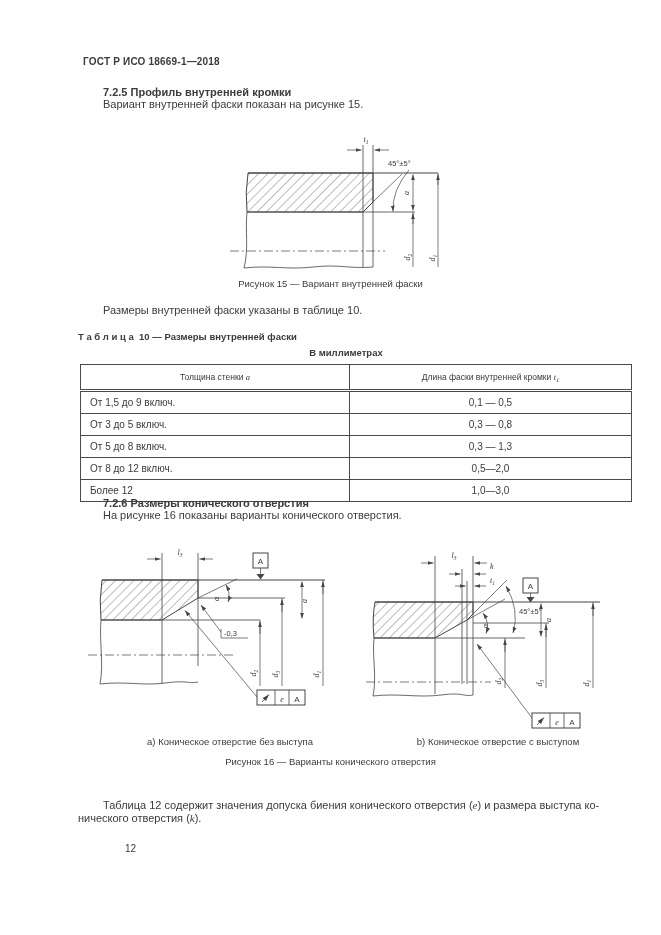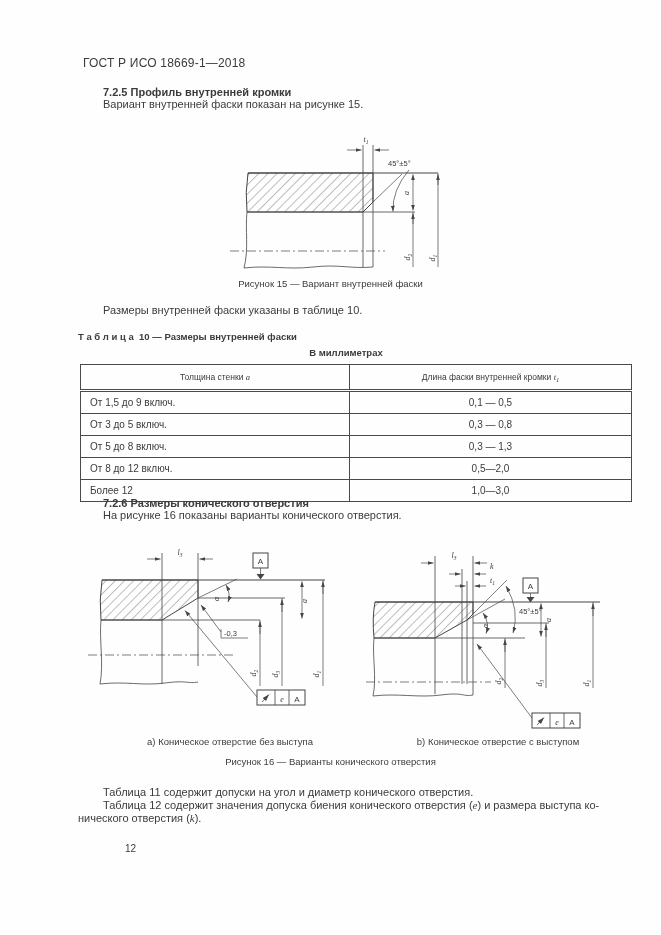--- a/index.html
+++ b/index.html
@@ -1,19 +1,19 @@
 <!DOCTYPE html>
 <html><head>
 <meta charset="utf-8">
 <style>
   html,body{margin:0;padding:0;background:#ffffff;}
   .page{position:relative;width:661px;height:935px;background:#fefefe;
         font-family:"Liberation Sans",sans-serif;color:#3b3b3b;overflow:hidden;}
   .abs{position:absolute;}
-  .h-doc{font-weight:normal;font-size:12px;letter-spacing:.2px;padding-left:8px;}
+  .h-doc{font-weight:bold;font-size:10px;letter-spacing:.2px;padding-left:8px;}
   .h-sec{font-weight:bold;font-size:11px;}
   .body-text{font-size:11px;line-height:13.5px;}
   .small{font-size:9.5px;font-weight:bold;}
   .pre{white-space:pre;}
   .caption{font-size:9.5px;text-align:center;width:661px;left:0;}
   .subcap{font-size:9.5px;text-align:center;}
   .var{font-family:"Liberation Serif",serif;font-style:italic;}
   sub.vs{font-size:6.5px;vertical-align:-2px;font-family:"Liberation Serif",serif;font-style:italic;}
   table.t10{border-collapse:collapse;width:552px;font-size:10px;color:#3b3b3b;
             border:1px solid #4a4a4a;}
@@ -249,18 +249,17 @@
     <text class="dim" transform="translate(138,137) rotate(-90)" text-anchor="middle"><tspan>d</tspan><tspan dy="2" font-size="5.5">2</tspan></text>
     <text class="dim" transform="translate(179,139) rotate(-90)" text-anchor="middle"><tspan>d</tspan><tspan dy="2" font-size="5.5">3</tspan></text>
     <text class="dim" transform="translate(226,139) rotate(-90)" text-anchor="middle"><tspan>d</tspan><tspan dy="2" font-size="5.5">1</tspan></text>
   </svg>
 
   <div class="abs subcap" style="left:110px;top:736px;width:240px">а) Коническое отверстие без выступа</div>
   <div class="abs subcap" style="left:383px;top:736px;width:230px">b) Коническое отверстие с выступом</div>
 
   <div class="abs caption" style="top:756px">Рисунок 16 — Варианты конического отверстия</div>
 
-  <div class="abs body-text" style="left:103px;top:786px">Таблица 11 содержит допуски на угол и диаметр конического отверстия.</div>
   <div class="abs body-text" style="left:103px;top:799px"><span>Таблица 12 содержит значения допуска биения конического отверстия (</span><span class="var">e</span><span>) и размера выступа ко-</span></div>
   <div class="abs body-text" style="left:78px;top:812px"><span>нического отверстия (</span><span class="var">k</span><span>).</span></div>
 
   <div class="abs pageno" style="left:78px;top:843px">12</div>
 </div>
 
 </body></html>

